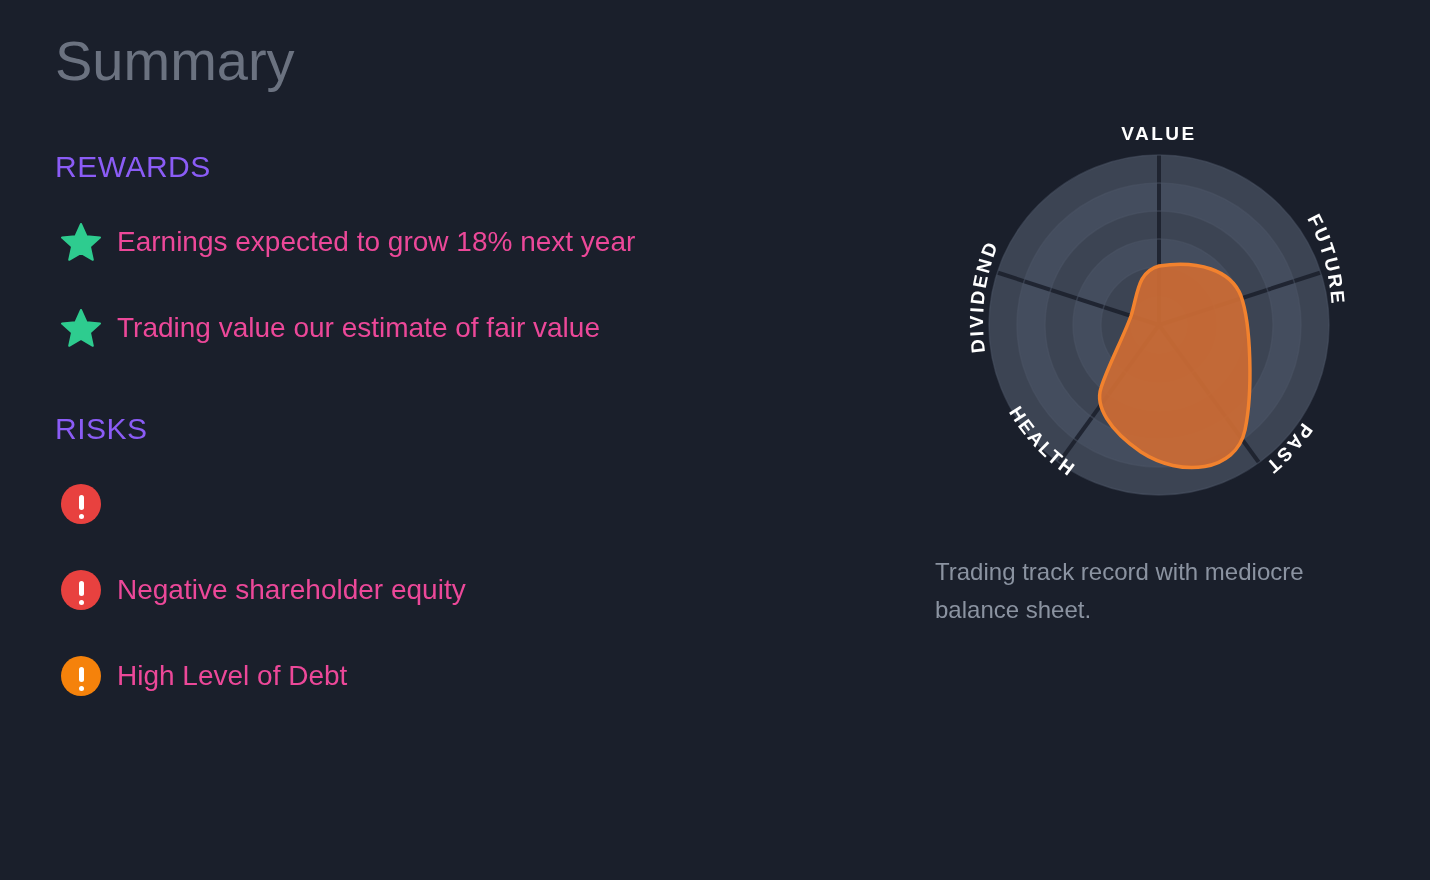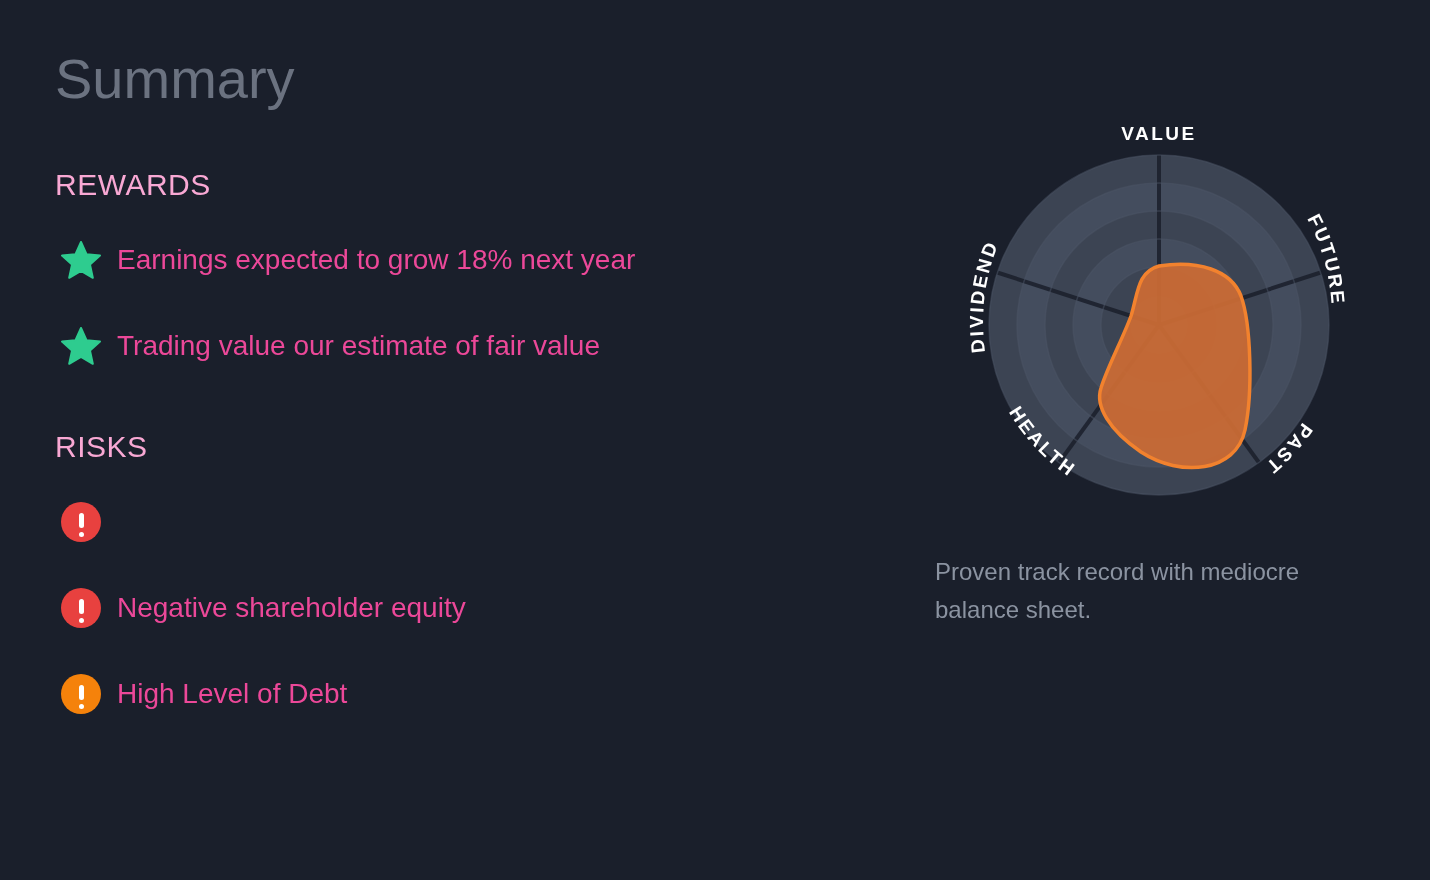--- a/index.html
+++ b/index.html
@@ -28,28 +28,28 @@
     left: 55px;
     top: 0;
     width: 830px;
   }
   .page-title {
     font-size: 56px;
     font-weight: 400;
     color: #6b7280;
     letter-spacing: 0px;
     margin: 0;
-    padding-top: 48px;
+    padding-top: 30px;
     line-height: 1.1;
     white-space: nowrap;
   }
   .section-heading {
     font-size: 30px;
     font-weight: 400;
-    color: #f9a8d4;
+    color: #8b5cf6;
     letter-spacing: 0.5px;
     margin: 0;
     white-space: nowrap;
   }
   #rewards-heading { padding-top: 58px; }
   #risks-heading   { padding-top: 56px; }
 
   .item-list { margin: 0; padding: 0; list-style: none; }
   .item-row {
     display: flex;
@@ -270,16 +270,16 @@
           </text>
 
           <path id="arcDividend" d="M 78 262 A 205 205 0 0 1 112 103" fill="none"></path>
           <text fill="#ffffff" font-family="Liberation Sans, sans-serif" font-size="19" font-weight="700" letter-spacing="2.5">
             <textPath href="#arcDividend" startOffset="6%">DIVIDEND</textPath>
           </text>
         </g>
       </svg>
     </div>
 
-    <div class="snowflake-caption">Proven track record with mediocre balance sheet.</div>
+    <div class="snowflake-caption">Trading track record with mediocre balance sheet.</div>
 
   </div>
 </div>
 
 </body></html>

